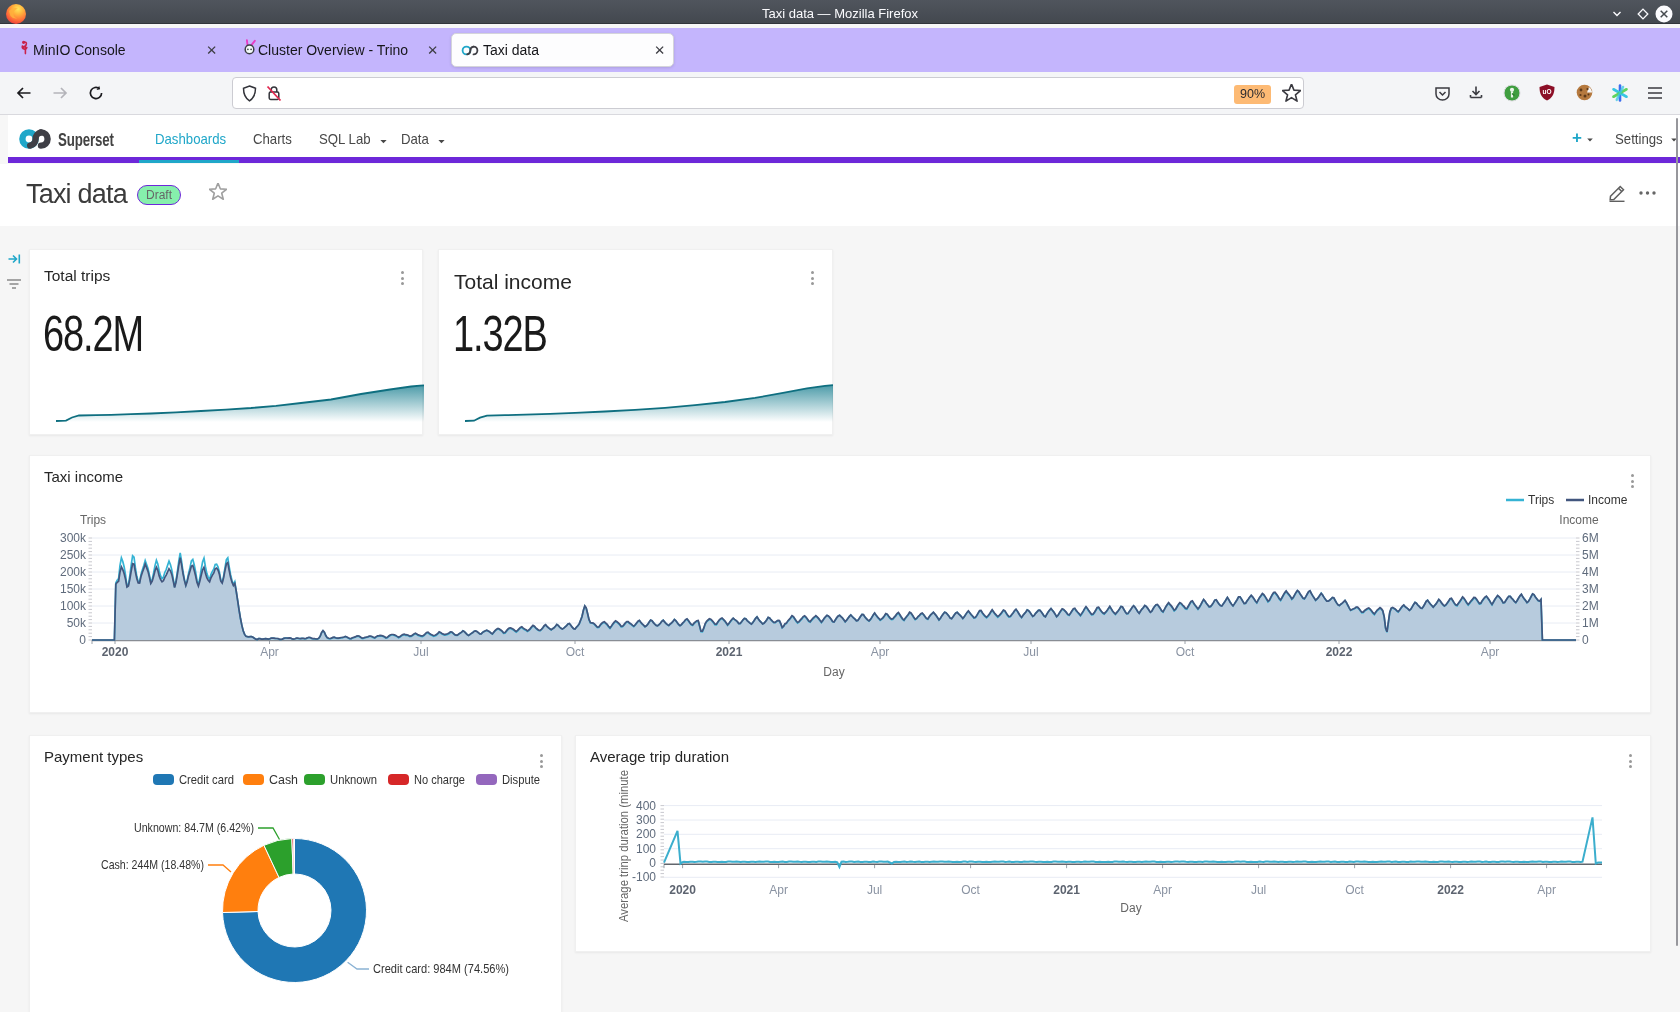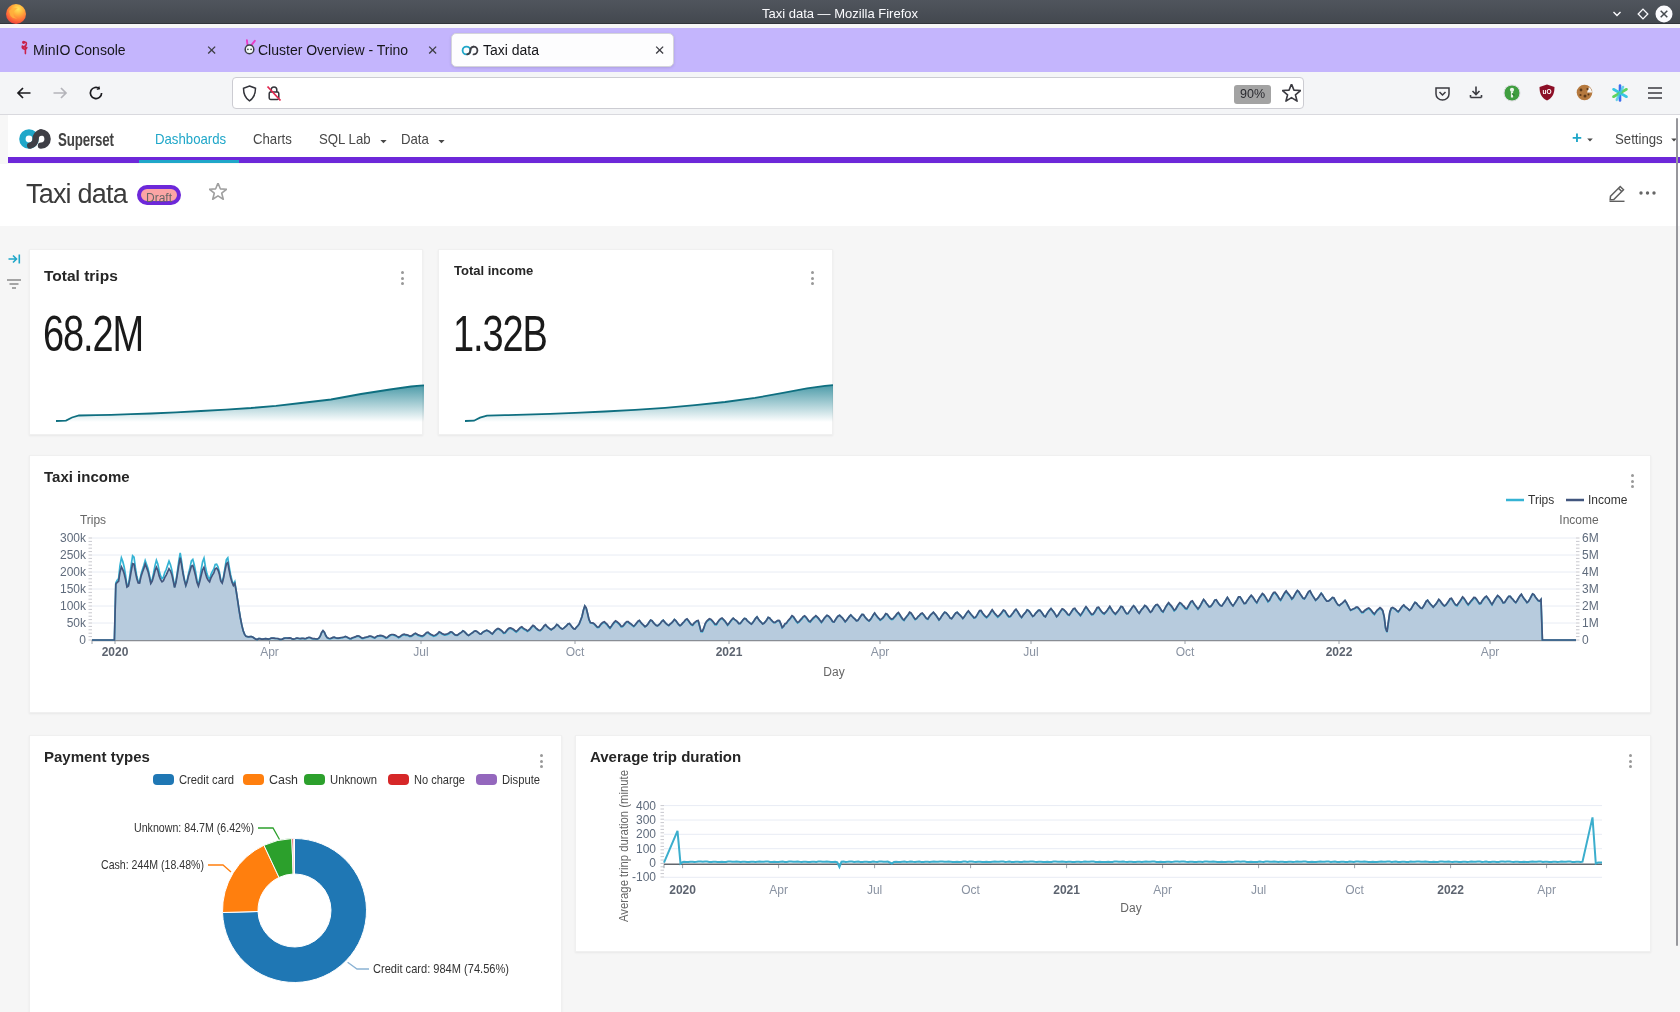--- a/index.html
+++ b/index.html
@@ -8,31 +8,31 @@
 #titlebar .wtitle{width:100%;text-align:center;color:#fbfbfe;font-size:13px;line-height:28px}
 #tabbar{left:0;top:28px;width:1680px;height:44px;background:#c4b5fd}
 .tab{top:5px;height:34px;border-radius:5px;display:flex;align-items:center}
 .tab .tlabel{font-size:14px;color:#16161a;white-space:nowrap}
 .tab .tclose{color:#3e3e44;font-size:13.5px}
 #tab3{background:#fdfdfe;border:1px solid #d4d4da;box-shadow:0 1px 3px rgba(0,0,0,.12)}
 #toolbar{left:0;top:72px;width:1680px;height:43px;background:#f4f5f7;border-bottom:1px solid #d9d9de}
 #urlbar{left:232px;top:5px;width:1072px;height:32px;background:#fff;border:1px solid #ccccd2;border-radius:4px}
 #urltext{left:60px;top:8px;font-size:14.5px;color:#5b5b66;white-space:nowrap;width:930px;overflow:hidden}
 #urltext b{color:#1b1b1f;font-weight:normal}
-#zoombadge{left:1001px;top:7px;width:37px;height:19px;background:#a3a3a3;border-radius:3px;
+#zoombadge{left:1001px;top:7px;width:37px;height:19px;background:#fdba74;border-radius:3px;
   font-size:12.5px;color:#2b2b30;text-align:center;line-height:19px}
 #appheader{left:8px;top:115px;width:1680px;height:48px;background:#fff;border-bottom:6px solid #6d28d9}
 .nav{font-size:15px;color:#484848;top:0;height:48px;line-height:48px;transform:scaleX(0.88);transform-origin:0 50%}
 #titlerow{left:0;top:164px;width:1680px;height:62px;background:#fff}
 #dtitle{left:26px;top:15px;font-size:27px;color:#3b3b3b;letter-spacing:-0.8px}
-#draft{left:137px;top:21px;width:44px;height:20px;border:4px solid #6d28d9;border-radius:10px;
-  background:#fca5a5;font-size:12px;color:#666;text-align:center;line-height:18px}
+#draft{left:137px;top:21px;width:44px;height:20px;border:1px solid #6d28d9;border-radius:10px;
+  background:#86efac;font-size:12px;color:#666;text-align:center;line-height:18px}
 #content{left:0;top:226px;width:1680px;height:786px;background:#f6f6f6}
 .card{background:#fff;box-shadow:0 1px 2px rgba(0,0,0,.06);border:1px solid #f0f0f0}
-.ctitle{font-size:15px;font-weight:bold;color:#262626}
+.ctitle{font-size:15px;font-weight:normal;color:#262626}
 .kebab span{display:block;width:3px;height:3px;border-radius:50%;background:#999;margin:2.4px 0}
 .bignum{font-size:50px;color:#1a1a1a;letter-spacing:-1.5px;transform:scaleX(0.76);transform-origin:0 0}
 text{font-family:"Liberation Sans",sans-serif}
 </style></head><body>
 <div class="abs" id="titlebar">
     <svg class="abs" style="left:5px;top:3px" width="22" height="22" viewBox="0 0 22 22">
 <defs>
         <radialGradient id="ffg" cx="0.6" cy="0.25" r="0.9">
 <stop offset="0" stop-color="#ffe75c"></stop>
           <stop offset="0.3" stop-color="#ffb33c"></stop>
@@ -233,21 +233,21 @@
           <linearGradient id="tg1" x1="0" y1="0" x2="0" y2="1">
 <stop offset="0" stop-color="#117a8c" stop-opacity="0.75"></stop>
             <stop offset="1" stop-color="#117a8c" stop-opacity="0"></stop>
           </linearGradient>
         </defs>
 <path d="M0,42 L0,41 L10,40.6 L16,37.5 L23,35.5 L40,35.1 L55,34.8 L75,34.2 L95,33.5 L120,32.3 L145,31 L170,29.6 L195,28 L220,25.8 L245,23 L275,19.5 L305,14 L334,9.5 L355,6.5 L364,5.6 L368,5.3 L368,42 Z" fill="url(#tg1)"></path>
 <polyline points="0,41 10,40.6 16,37.5 23,35.5 40,35.1 55,34.8 75,34.2 95,33.5 120,32.3 145,31 170,29.6 195,28 220,25.8 245,23 275,19.5 305,14 334,9.5 355,6.5 364,5.6 368,5.3" fill="none" stroke="#0f6f80" stroke-width="1.8"></polyline>
       </svg>
     </div>
     <div class="abs card" style="left:438px;top:23px;width:395px;height:186px">
-      <span class="abs ctitle" style="left:15px;top:13px;font-size:13px">Total income</span>
+      <span class="abs ctitle" style="left:15px;top:20px;font-size:21px">Total income</span>
       <div class="abs kebab" style="left:372px;top:19px">
         <span></span>
         <span></span>
         <span></span>
       </div>
       <span class="abs bignum" style="left:14px;top:55px">1.32B</span>
       <svg class="abs" style="left:26px;top:130px" width="368" height="42">
 <path d="M0,42 L0,41 L9,40.7 L15,37.6 L22,35.6 L40,35.2 L60,34.7 L85,33.9 L110,32.9 L140,31.5 L170,29.9 L200,27.8 L230,25.2 L260,22 L290,17.9 L318,12.9 L342,8.4 L360,5.9 L368,5.1 L368,42 Z" fill="url(#tg1)"></path>
 <polyline points="0,41 9,40.7 15,37.6 22,35.6 40,35.2 60,34.7 85,33.9 110,32.9 140,31.5 170,29.9 200,27.8 230,25.2 260,22 290,17.9 318,12.9 342,8.4 360,5.9 368,5.1" fill="none" stroke="#0f6f80" stroke-width="1.8"></polyline>
       </svg>

